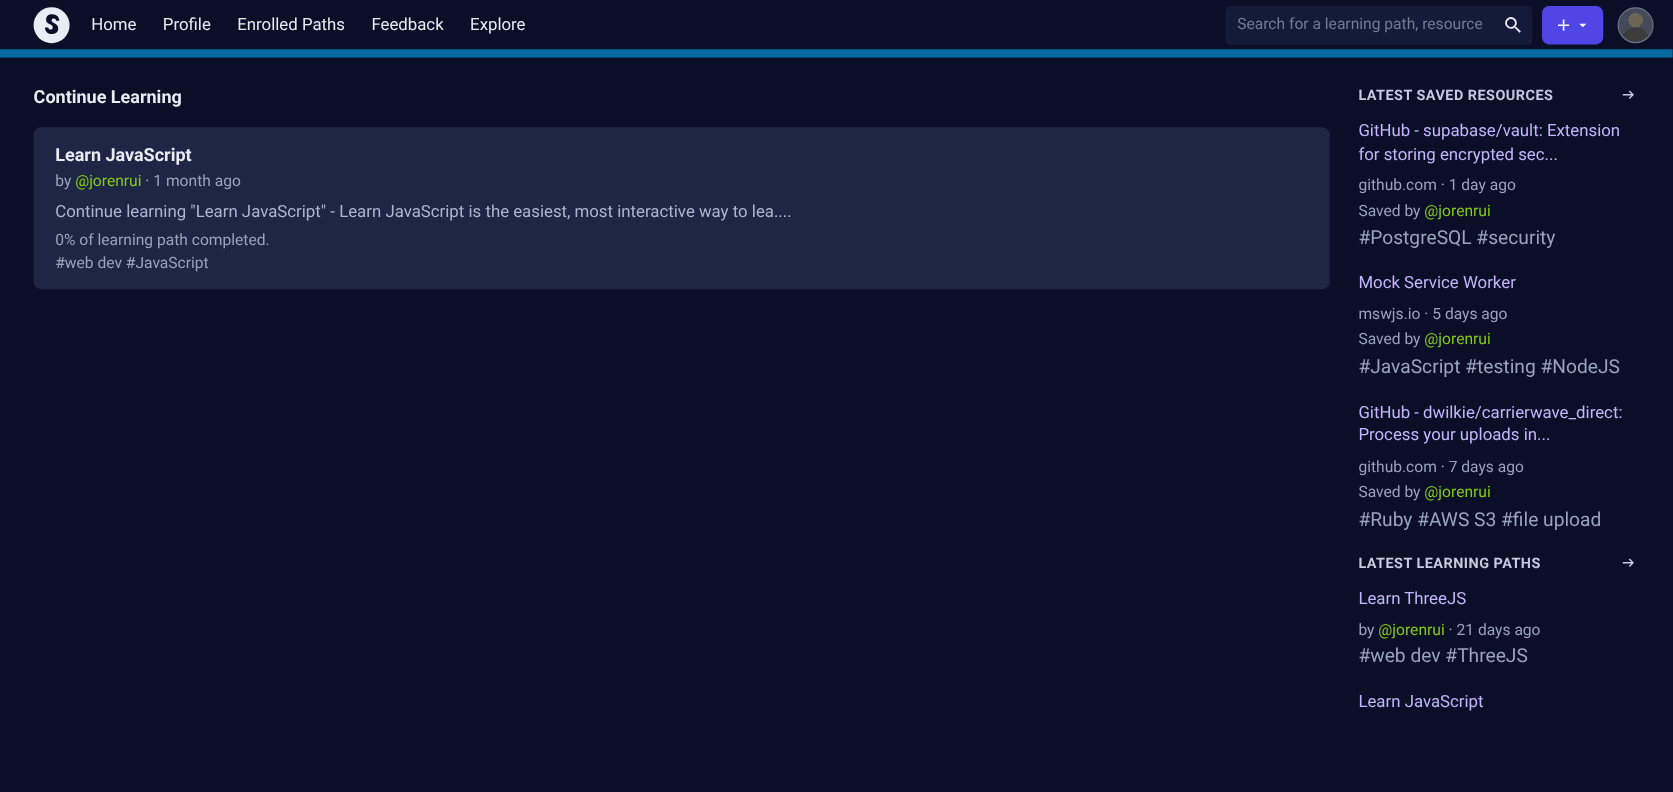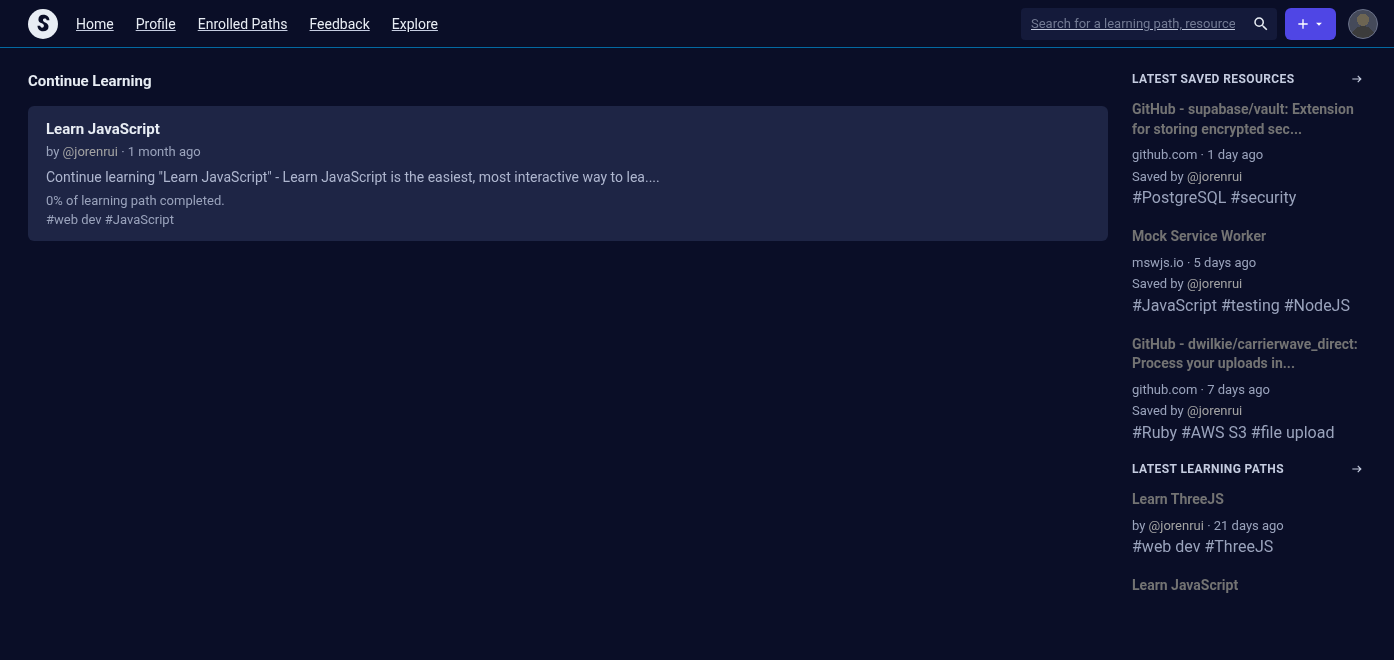--- a/index.html
+++ b/index.html
@@ -1,19 +1,19 @@
 <!DOCTYPE html>
 <html><head>
 <meta charset="utf-8">
 <style>
 * { margin:0; padding:0; box-sizing:border-box; font-family:-apple-system,BlinkMacSystemFont,"Segoe UI",Roboto,Helvetica,Arial,sans-serif; }
 body { background:#0a0e27; color:#c5cce0; width:1394px; height:660px; overflow:hidden; }
 a { text-decoration:none; color:inherit; }
 
-.topbar { height:48px; display:flex; align-items:center; padding:0 16px 0 28px; border-bottom:1px solid #0369a1;text-decoration:underline; }
+.topbar { height:48px; display:flex; align-items:center; padding:0 16px 0 28px; border-bottom:7px solid #0369a1; }
 .logo { width:30px; height:30px; border-radius:50%; background:#e8edf4; display:flex; align-items:center; justify-content:center; margin-right:18px; }
 .logo svg { width:22px; height:22px; }
 .navlinks { display:flex; gap:22px; }
 .navlink { font-size:14px; color:#e8edf4; cursor:pointer; }
 .topbar-spacer { flex:1; }
 .searchbox { position:relative; display:flex; align-items:center; background:#141a3a; border-radius:4px; height:32px; width:256px; margin-right:8px; }
 .searchbox input { flex:1; background:transparent; border:none; outline:none; color:#8f98b5; font-size:13px; padding:0 10px; }
 .searchbox input::placeholder { color:#737b94; }
 .search-btn { width:32px; display:flex; align-items:center; justify-content:center; cursor:pointer; }
 .create-btn { background:#4f46e5; height:32px; border-radius:6px; display:flex; align-items:center; padding:0 10px; margin-right:12px; cursor:pointer; }
@@ -22,31 +22,31 @@
 .avatar { width:30px; height:30px; border-radius:50%; background:#454a5a; background-image:radial-gradient(circle at 50% 35%, #6d6553 0 6px, transparent 6px), radial-gradient(circle at 50% 100%, #3c3c3c 0 12px, transparent 12px); border:1px solid #6a7189; cursor:pointer; }
 
 .content { display:flex; padding:24px 28px 0 28px; gap:24px; height:calc(100% - 48px); }
 .main { flex:1; min-width:0; }
 .sidebar { width:234px; flex-shrink:0; }
 
 .section-title { font-size:15px; font-weight:700; color:#e8edf4; margin-bottom:16px; }
 .card { background:#1e2545; border-radius:6px; padding:14px 18px; cursor:pointer; }
 .card-title { font-size:15px; font-weight:700; color:#e8edf4; margin-bottom:6px; }
 .byline { font-size:13px; color:#9aa3bc; margin-bottom:10px; }
-.user-link { color:#a3a3a3; }
+.user-link { color:#84cc16; }
 .card-desc { font-size:14px; color:#aeb6cf; margin-bottom:8px; }
 .card-meta { font-size:13px; color:#9aa3bc; margin-bottom:4px; }
 .card-tags { font-size:13px; color:#9aa3bc; }
 
 .side-header { display:flex; align-items:center; justify-content:space-between; margin-bottom:14px; }
 .side-header-label { font-size:12px; letter-spacing:0.4px; color:#c5cce0; font-weight:700; }
 .arrow-btn { color:#c5cce0; cursor:pointer; display:flex; align-items:center; }
 
 .side-item { margin-bottom:20px; }
-.side-item-title { font-size:14px; font-weight:700; color:#737373; margin-bottom:6px; line-height:1.4; cursor:pointer; }
+.side-item-title { font-size:14px; font-weight:400; color:#c4b5fd; margin-bottom:6px; line-height:1.4; cursor:pointer; }
 .side-line { font-size:13px; color:#9aa3bc; line-height:1.5; margin-bottom:2px; }
 .side-tags { font-size:16px; color:#9aa3bc; }
 .mb10{}
 </style>
 </head>
 <body>
 
 <div class="topbar">
   <div class="logo">
     <svg viewBox="0 0 24 24">

